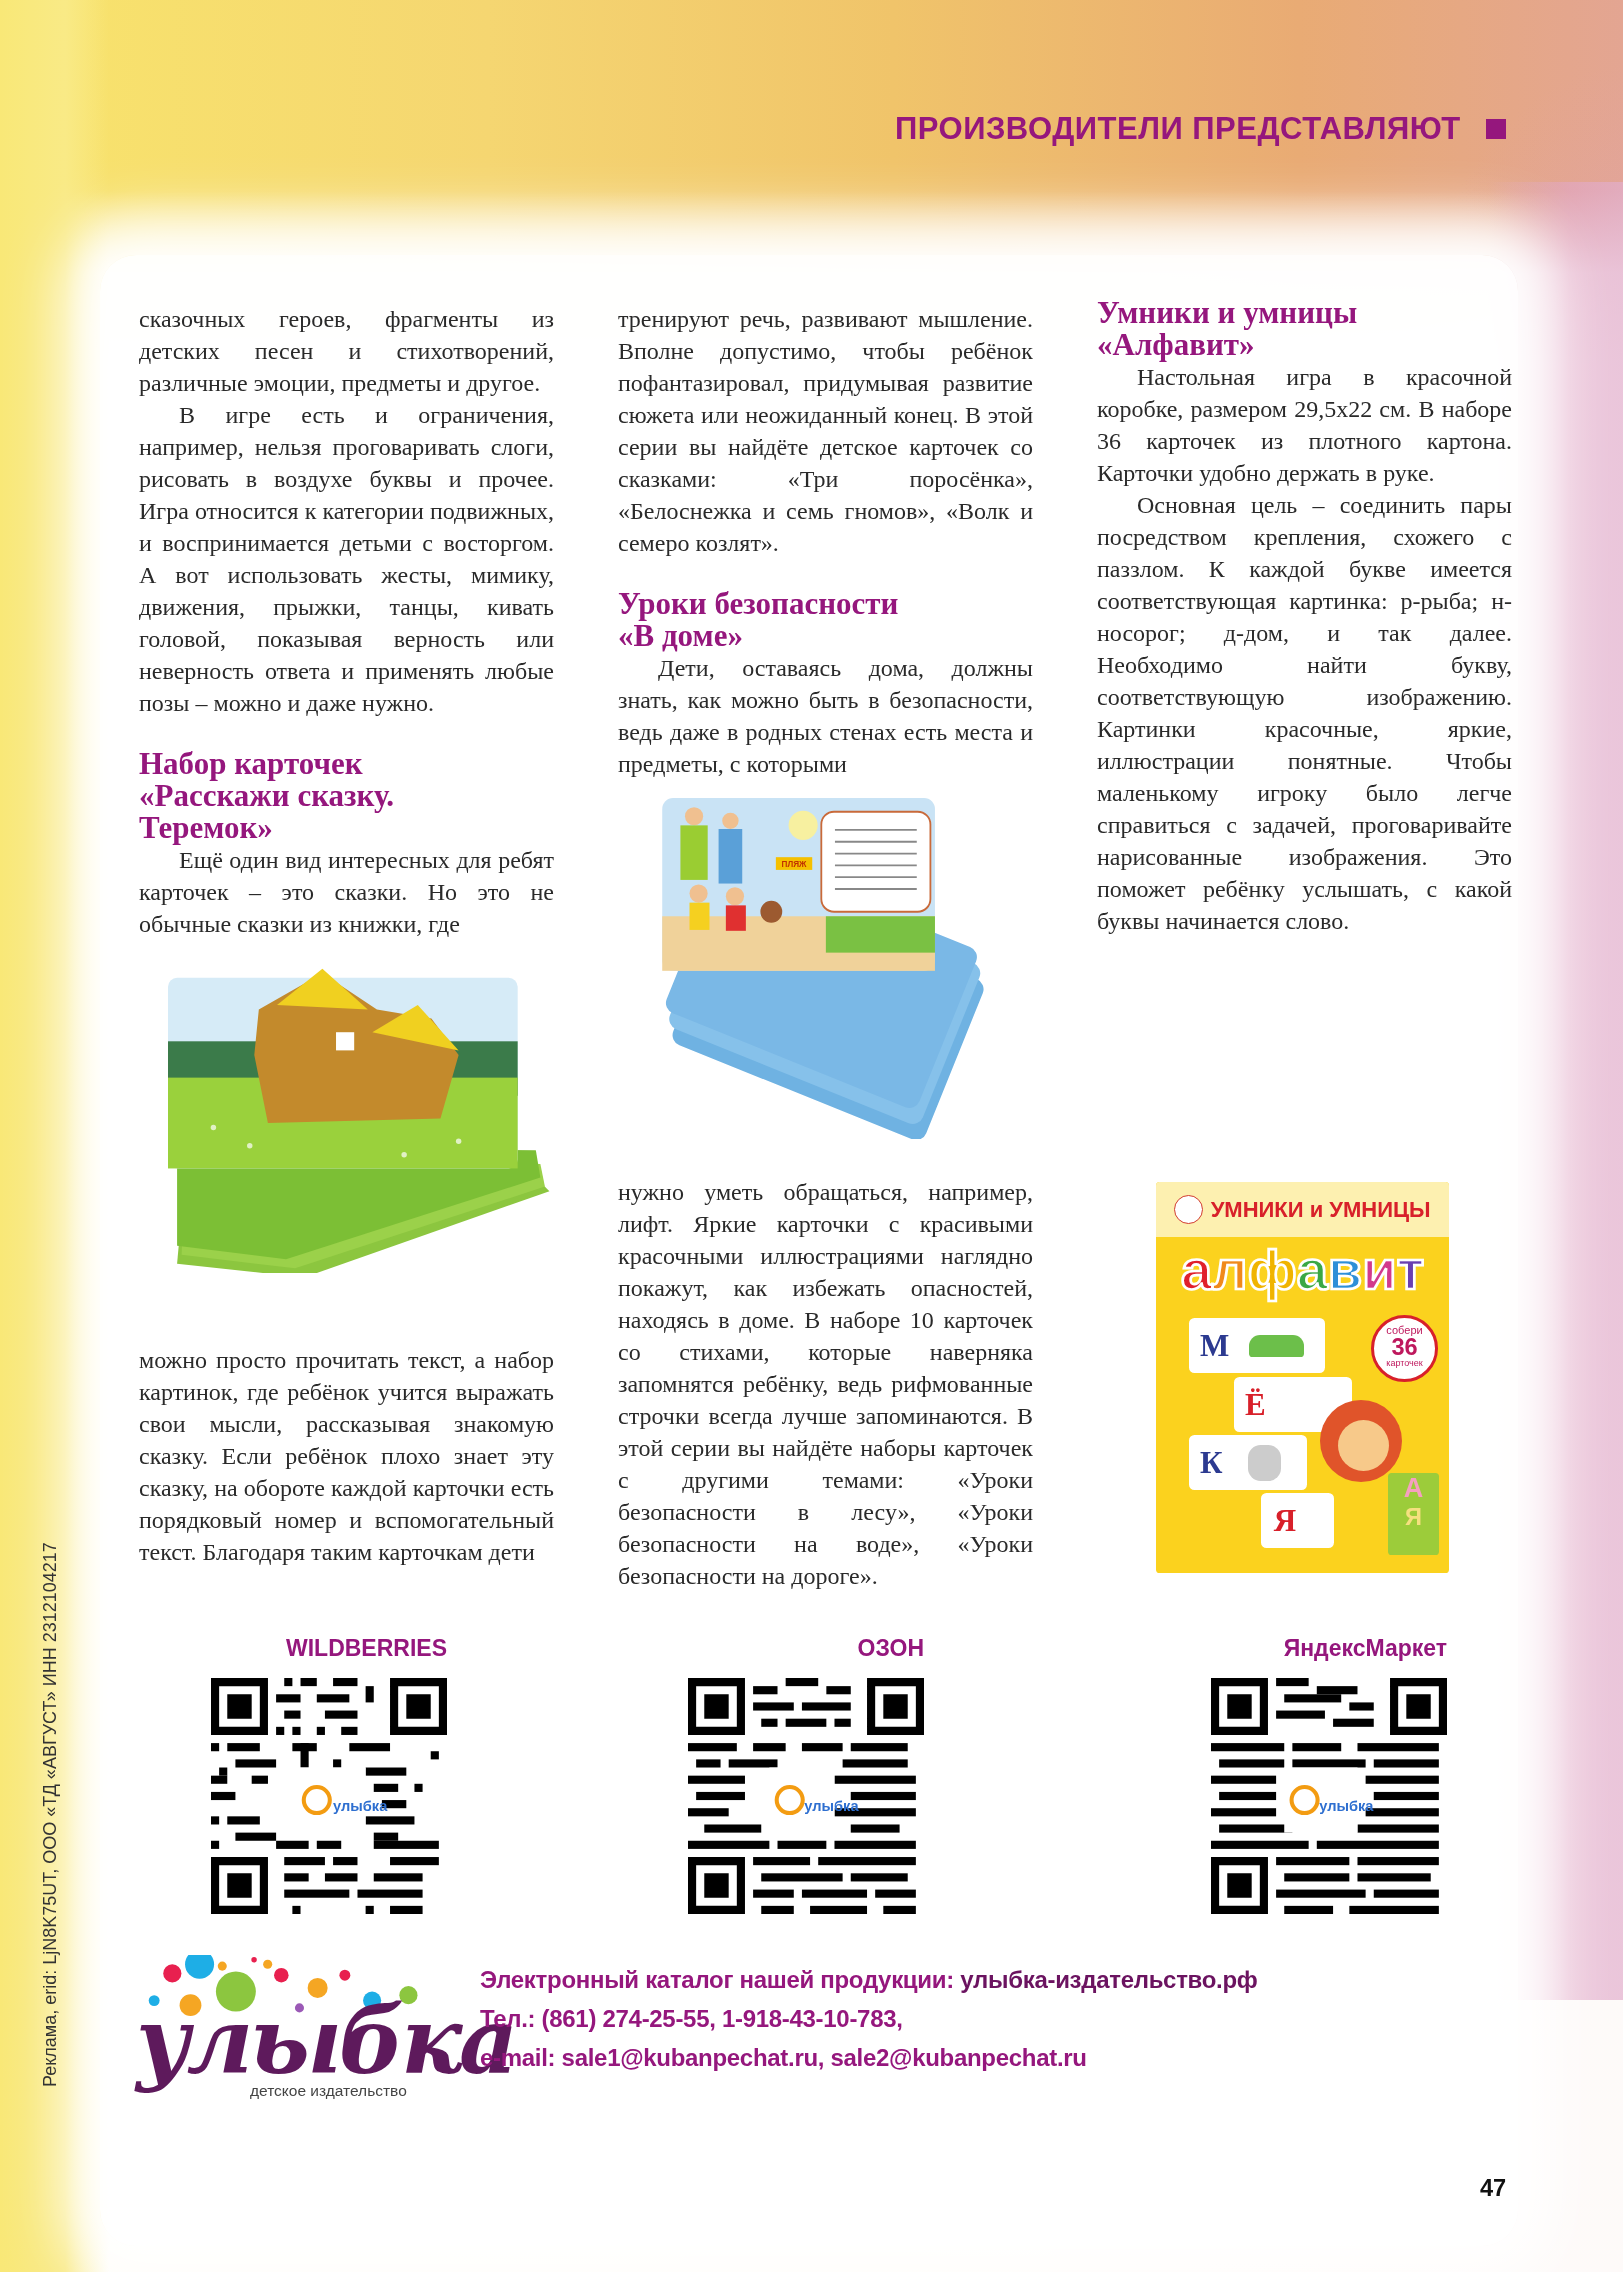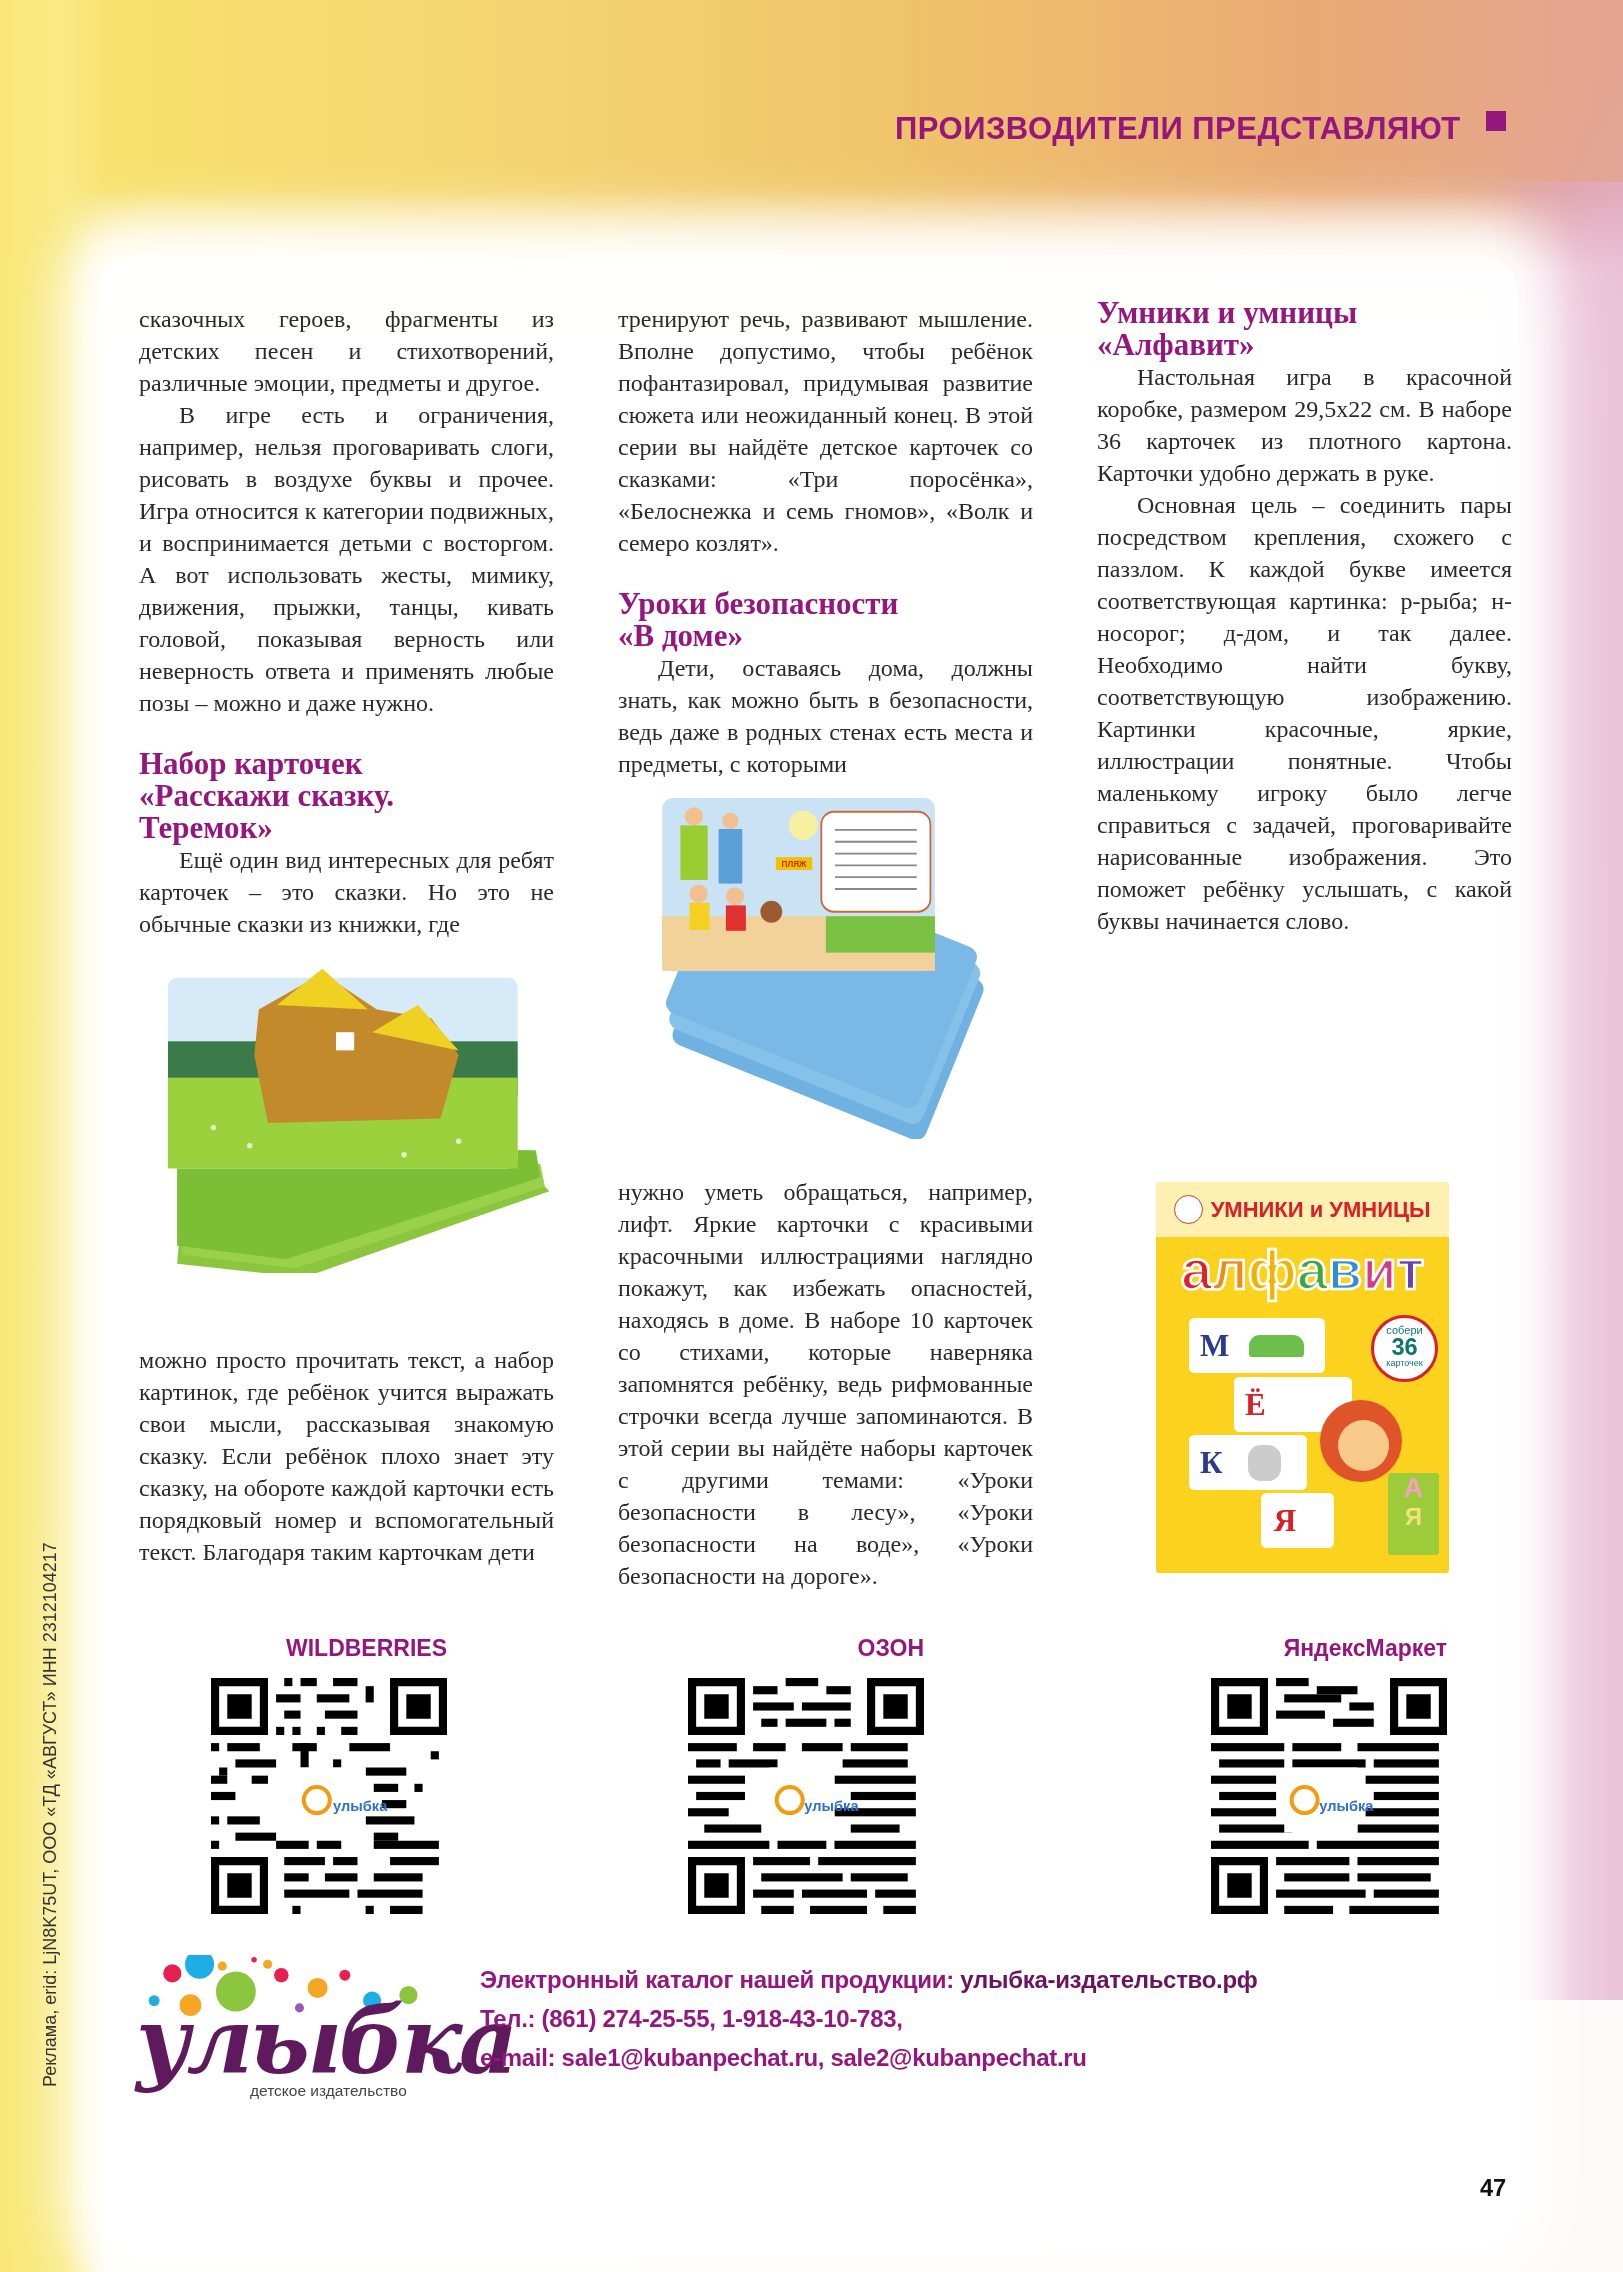--- a/index.html
+++ b/index.html
@@ -27,21 +27,21 @@
     background: linear-gradient(90deg, rgba(230,170,205,0) 0%, rgba(226,168,200,0.6) 60%, rgba(226,175,205,0.7) 100%);
   }
   .content-sheet {
     position: absolute; left: 100px; top: 255px; width: 1418px; height: 1991px;
     background: rgba(255,255,255,0.92);
     border-radius: 36px;
     box-shadow: 0 0 55px 36px rgba(255,255,255,0.9);
   }
   .section-header {
     position: absolute; left: 895px; top: 111px;
-    display: flex; gap: 25.5px;
+    display: flex; align-items: center; gap: 25.5px;
     font-family: "Liberation Sans", sans-serif;
     font-weight: 700; font-size: 31px; letter-spacing: 0.5px;
     color: #95177d;
   }
   .section-header .square {
     width: 20px; height: 20px; background: #95177d; display: inline-block;
   }
   .col {
     position: absolute; width: 415px;
     font-size: 24px; line-height: 32px; text-align: justify;
@@ -193,21 +193,21 @@
   </div>
   <div style="position:absolute; left:9px; top:56px; width:275px; display:flex; justify-content:center;">
     <span style="font-family:'Liberation Sans',sans-serif;font-weight:700;font-size:56px;line-height:64px;color:#e0202c;-webkit-text-stroke:2.7px #fff;">а</span>
     <span style="font-family:'Liberation Sans',sans-serif;font-weight:700;font-size:56px;line-height:64px;color:#f08a1c;-webkit-text-stroke:2.7px #fff;">л</span>
     <span style="font-family:'Liberation Sans',sans-serif;font-weight:700;font-size:56px;line-height:64px;color:#f0b400;-webkit-text-stroke:2.7px #fff;">ф</span>
     <span style="font-family:'Liberation Sans',sans-serif;font-weight:700;font-size:56px;line-height:64px;color:#3aa845;-webkit-text-stroke:2.7px #fff;">а</span>
     <span style="font-family:'Liberation Sans',sans-serif;font-weight:700;font-size:56px;line-height:64px;color:#2e8fd8;-webkit-text-stroke:2.7px #fff;">в</span>
     <span style="font-family:'Liberation Sans',sans-serif;font-weight:700;font-size:56px;line-height:64px;color:#d23a8c;-webkit-text-stroke:2.7px #fff;">и</span>
     <span style="font-family:'Liberation Sans',sans-serif;font-weight:700;font-size:56px;line-height:64px;color:#6a3fb0;-webkit-text-stroke:2.7px #fff;">т</span>
   </div>
-  <div style="position:absolute; left:215px; top:133px; width:67px; height:67px; border-radius:50%; background:#fff; border:3.6px solid #d8202a; text-align:center; font-family:'Liberation Sans',sans-serif; color:#0f766e;">
+  <div style="position:absolute; left:215px; top:133px; width:67px; height:67px; border-radius:50%; background:#fff; border:3.6px solid #d8202a; text-align:center; font-family:'Liberation Sans',sans-serif; color:#be185d;">
     <div style="font-size:11px; margin-top:5.5px;">собери</div>
     <div style="font-size:23.6px; font-weight:700; line-height:22px;">36</div>
     <div style="font-size:9px;">карточек</div>
   </div>
   <div style="position:absolute; left:33px; top:136px; width:136px; height:55px; background:#fff; border-radius:5.5px; display:flex; align-items:center;">
     <span style="font-family:'Liberation Serif',serif;font-weight:700;font-size:31px;color:#2c3a90;margin-left:11px;">М</span>
     <span style="margin-left:20px;width:55px;height:22px;background:#6cbf4a;border-radius:11px 11px 3.6px 3.6px;display:inline-block;"></span>
   </div>
   <div style="position:absolute; left:78px; top:195px; width:118px; height:55px; background:#fff; border-radius:5.5px; display:flex; align-items:center;">
     <span style="font-family:'Liberation Serif',serif;font-weight:700;font-size:31px;color:#d8202a;margin-left:11px;">Ё</span>

